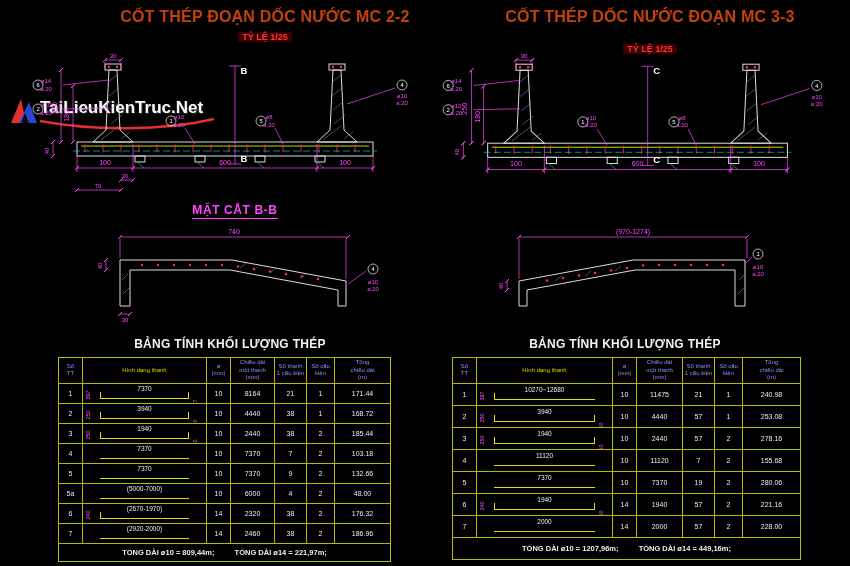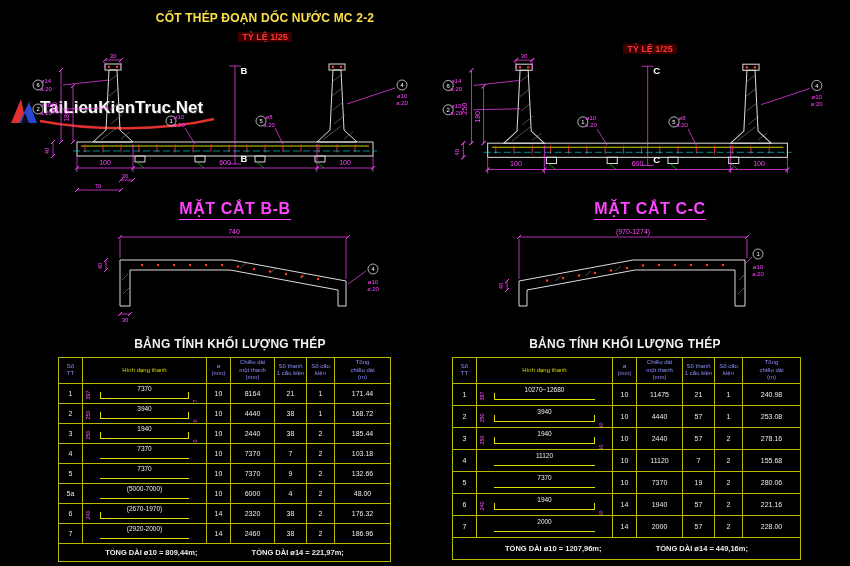--- a/index.html
+++ b/index.html
@@ -19,43 +19,43 @@
   .mtext{fill:#fff;font-size:5.8px;text-anchor:middle;}
   .cut{fill:#fff;font-size:9.5px;font-weight:bold;text-anchor:middle;}
   .ybar{stroke:#e6e600;stroke-width:.9;fill:none;}
   .rtick{stroke:#ff3b30;stroke-width:.8;fill:none;}
   .rdot{fill:#ff3b30;}
   .cline{stroke:#00e5e5;stroke-width:.6;stroke-dasharray:7 3;fill:none;}
   .gtick{stroke:#00c000;stroke-width:.8;fill:none;}
 
   
   .title-wrap{position:absolute;text-align:center;}
-  .panel-title{color:#fde047;font-weight:bold;font-size:12px;letter-spacing:.2px;}
+  .panel-title{color:#c2410c;font-weight:bold;font-size:16px;letter-spacing:.2px;}
   .scale-text{color:#ff3434;font-weight:bold;font-size:9px;background:#3a0000;padding:0 4px;}
-  .section-title{display:inline-block;color:#ff45ff;font-weight:bold;font-size:16px;
+  .section-title{display:inline-block;color:#ff45ff;font-weight:bold;font-size:12px;
                  letter-spacing:.6px;border-bottom:1.2px solid #ff45ff;padding-bottom:1px;}
   .table-title{display:inline-block;color:#f2f2f2;font-weight:bold;font-size:12px;
                letter-spacing:.3px;border-bottom:1.2px solid #e8e8e8;padding-bottom:16px;}
 
   
   .watermark{position:absolute;left:10px;top:96px;width:200px;height:40px;}
   .wm-text{position:absolute;left:30px;top:2px;color:#fafafa;font-weight:bold;font-size:17px;
            text-shadow:1px 1px 1px #333;}
 
   
   .qtable{position:absolute;border-collapse:collapse;table-layout:fixed;background:#000;}
   .qtable th,.qtable td{border:1px solid #b9b900;}
   .qtable th{font-size:6px;font-weight:normal;color:#8f8fff;white-space:pre-line;
              line-height:1.25;padding:1px 0;text-align:center;}
   .qtable th.hd-shape{color:#d6d600;}
   .qtable td{font-size:7px;color:#ececec;text-align:center;padding:0;height:19px;overflow:hidden;}
   .qtable.rt td{height:21px;text-align:center;}
   .qtable td.c-shape{padding:0 2px;}
   .qtable tfoot td{height:17px;font-size:7.5px;color:#ececec;font-weight:bold;}
-  .qtable tfoot span{margin:0 26px;}
+  .qtable tfoot span{margin:0 9px;}
 
   
   .shape{position:relative;height:18px;}
   .snum{position:absolute;left:50%;top:1px;transform:translateX(-50%);font-size:6.5px;
         color:#ececec;white-space:nowrap;}
   .sbar{position:absolute;left:15px;right:15px;bottom:3px;border-top:1.3px solid #e0e000;}
   .stick{position:absolute;bottom:3px;width:1.3px;height:7px;background:#e0e000;}
   .stick.l{left:15px;}.stick.r{right:15px;}
   .send{position:absolute;bottom:3px;font-size:5.5px;color:#ff5aff;line-height:1;}
   .send.l{left:6px;transform:rotate(-90deg);transform-origin:0 100%;}
@@ -76,20 +76,23 @@
     <svg width="180" height="14" style="left:28px;top:22px;">
       <path d="M2,3 C55,13 125,13 176,1" stroke="#e03030" stroke-width="2.4" fill="none"></path>
     </svg>
   </div>
 
   <div class="title-wrap" style="left:85px;top:8px;width:360px;">
     <span class="panel-title">CỐT THÉP ĐOẠN DỐC NƯỚC MC 2-2</span>
   </div>
   <div class="title-wrap" style="left:85px;top:26px;width:360px;">
     <span class="scale-text">TỶ LỆ 1/25</span>
+  </div>
+  <div class="title-wrap" style="left:465px;top:8px;width:370px;">
+    <span class="panel-title">CỐT THÉP DỐC NƯỚC ĐOẠN MC 3-3</span>
   </div>
   <div class="title-wrap" style="left:465px;top:38px;width:370px;">
     <span class="scale-text">TỶ LỆ 1/25</span>
   </div>
 
   <svg style="left:25px;top:52px;" width="395" height="150" viewBox="0 0 395 150">
     <g>
       <rect x="52" y="90" width="296" height="14" class="ln"></rect>
       <line x1="56" y1="94" x2="344" y2="94" class="ybar"></line>
       <path class="rtick" d="M60,92.5 v8 M78,92.5 v8 M96,92.5 v8 M114,92.5 v8 M132,92.5 v8 M150,92.5 v8 M168,92.5 v8 M186,92.5 v8 M204,92.5 v8 M222,92.5 v8 M240,92.5 v8 M258,92.5 v8 M276,92.5 v8 M294,92.5 v8 M312,92.5 v8 M330,92.5 v8"></path>
@@ -241,23 +244,20 @@
       <circle cx="377" cy="33" r="5" class="mcirc"></circle>
       <text x="377" y="35.3" class="mtext">4</text>
       <text x="377" y="46" class="dtext6">ø10</text>
       <text x="377" y="53" class="dtext6">a:20</text>
       <path class="dim" d="M370,36 L322,52"></path>
     </g>
   </svg>
 
   <div class="title-wrap" style="left:85px;top:200px;width:300px;">
     <span class="section-title">MẶT CẮT B-B</span>
-  </div>
-  <div class="title-wrap" style="left:500px;top:200px;width:300px;">
-    <span class="section-title">MẶT CẮT C-C</span>
   </div>
 
   <svg style="left:90px;top:224px;" width="310" height="100" viewBox="0 0 310 100">
     <g>
       <path class="dim" d="M30,13 H258 M30,15 V34 M256,15 V55"></path>
       <path class="dimtick" d="M28,15 l4,-4 M256,15 l4,-4"></path>
       <text x="144" y="10" class="dtext">740</text>
       <path class="dim" d="M16,36 V46"></path>
         <path class="dimtick" d="M14,38 l4,-4 M14,48 l4,-4"></path>
       <text x="12" y="42" class="dtext6" transform="rotate(-90 12 42)">40</text>

